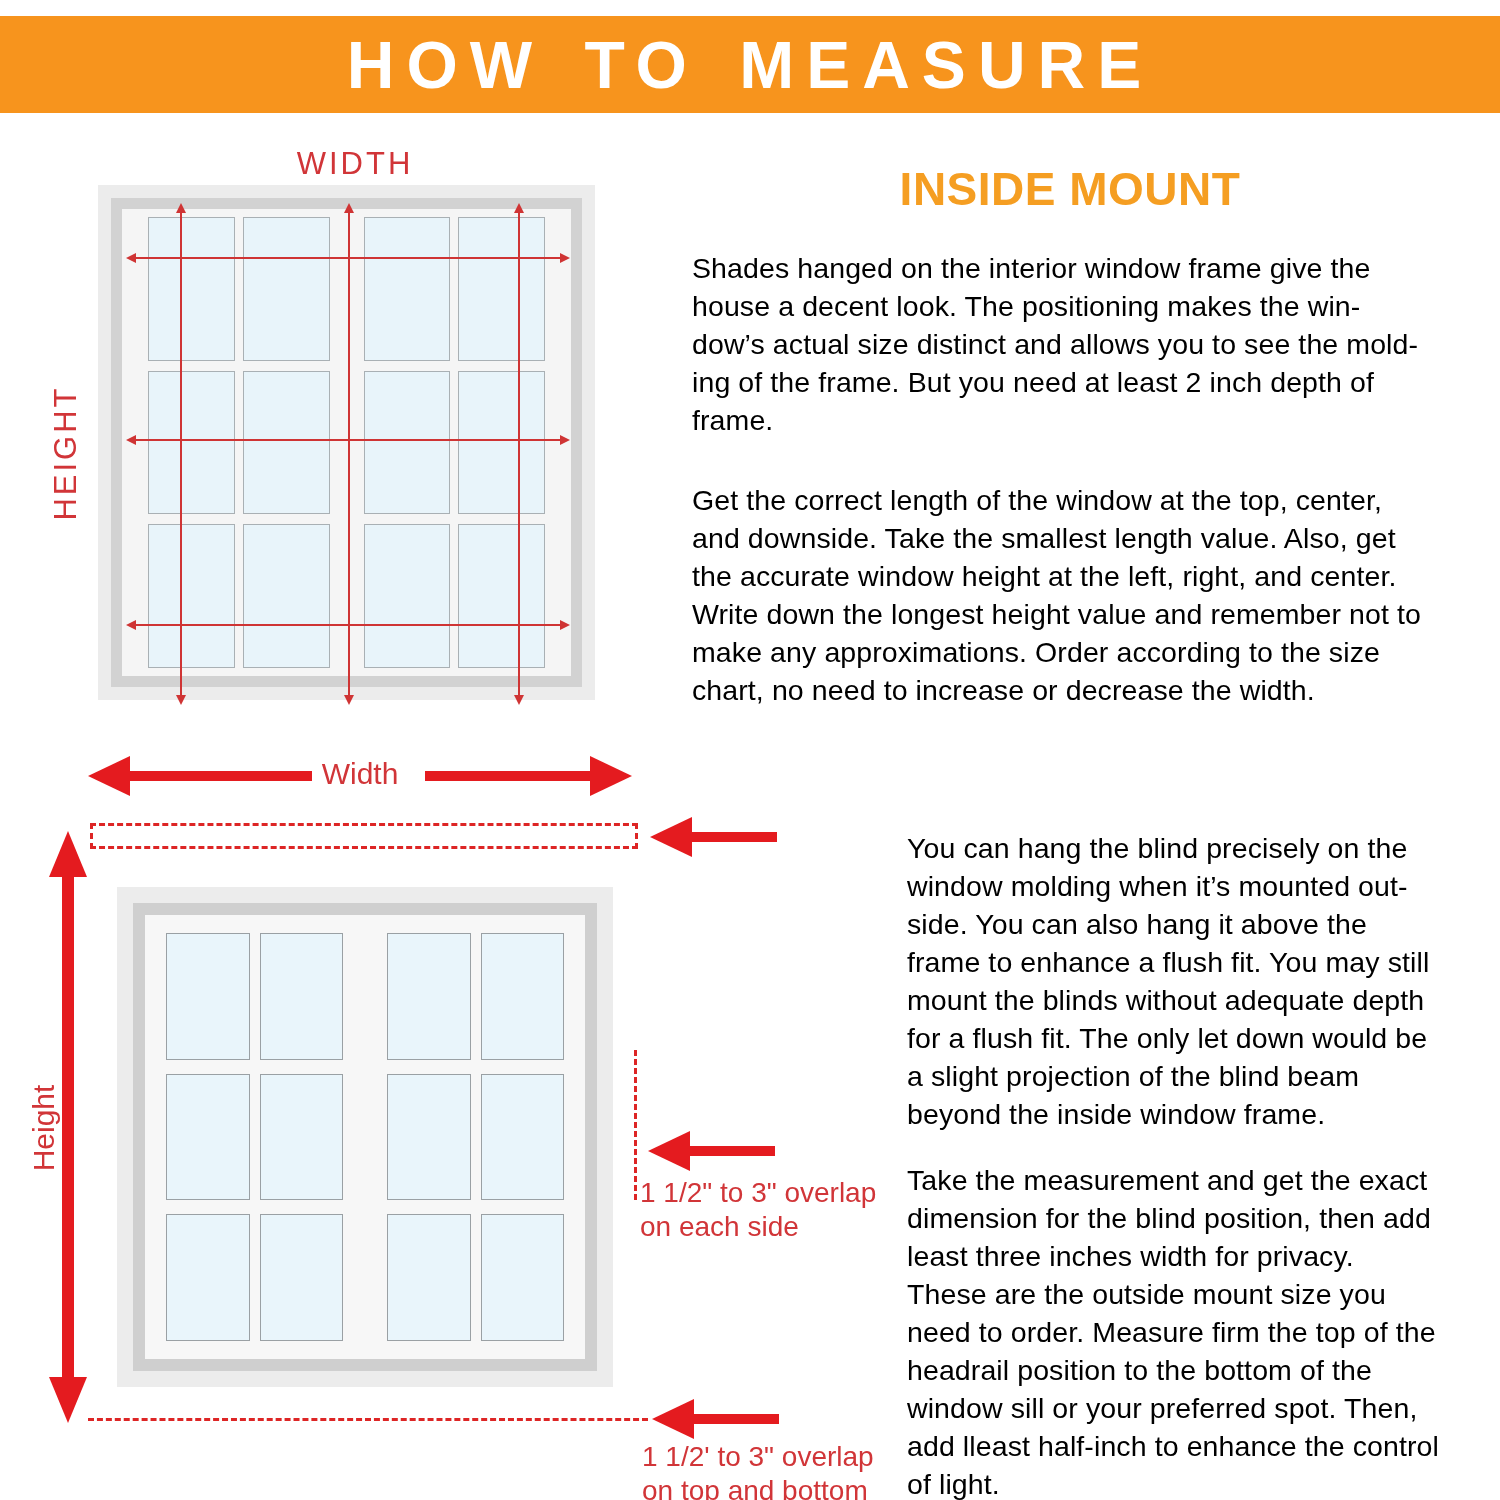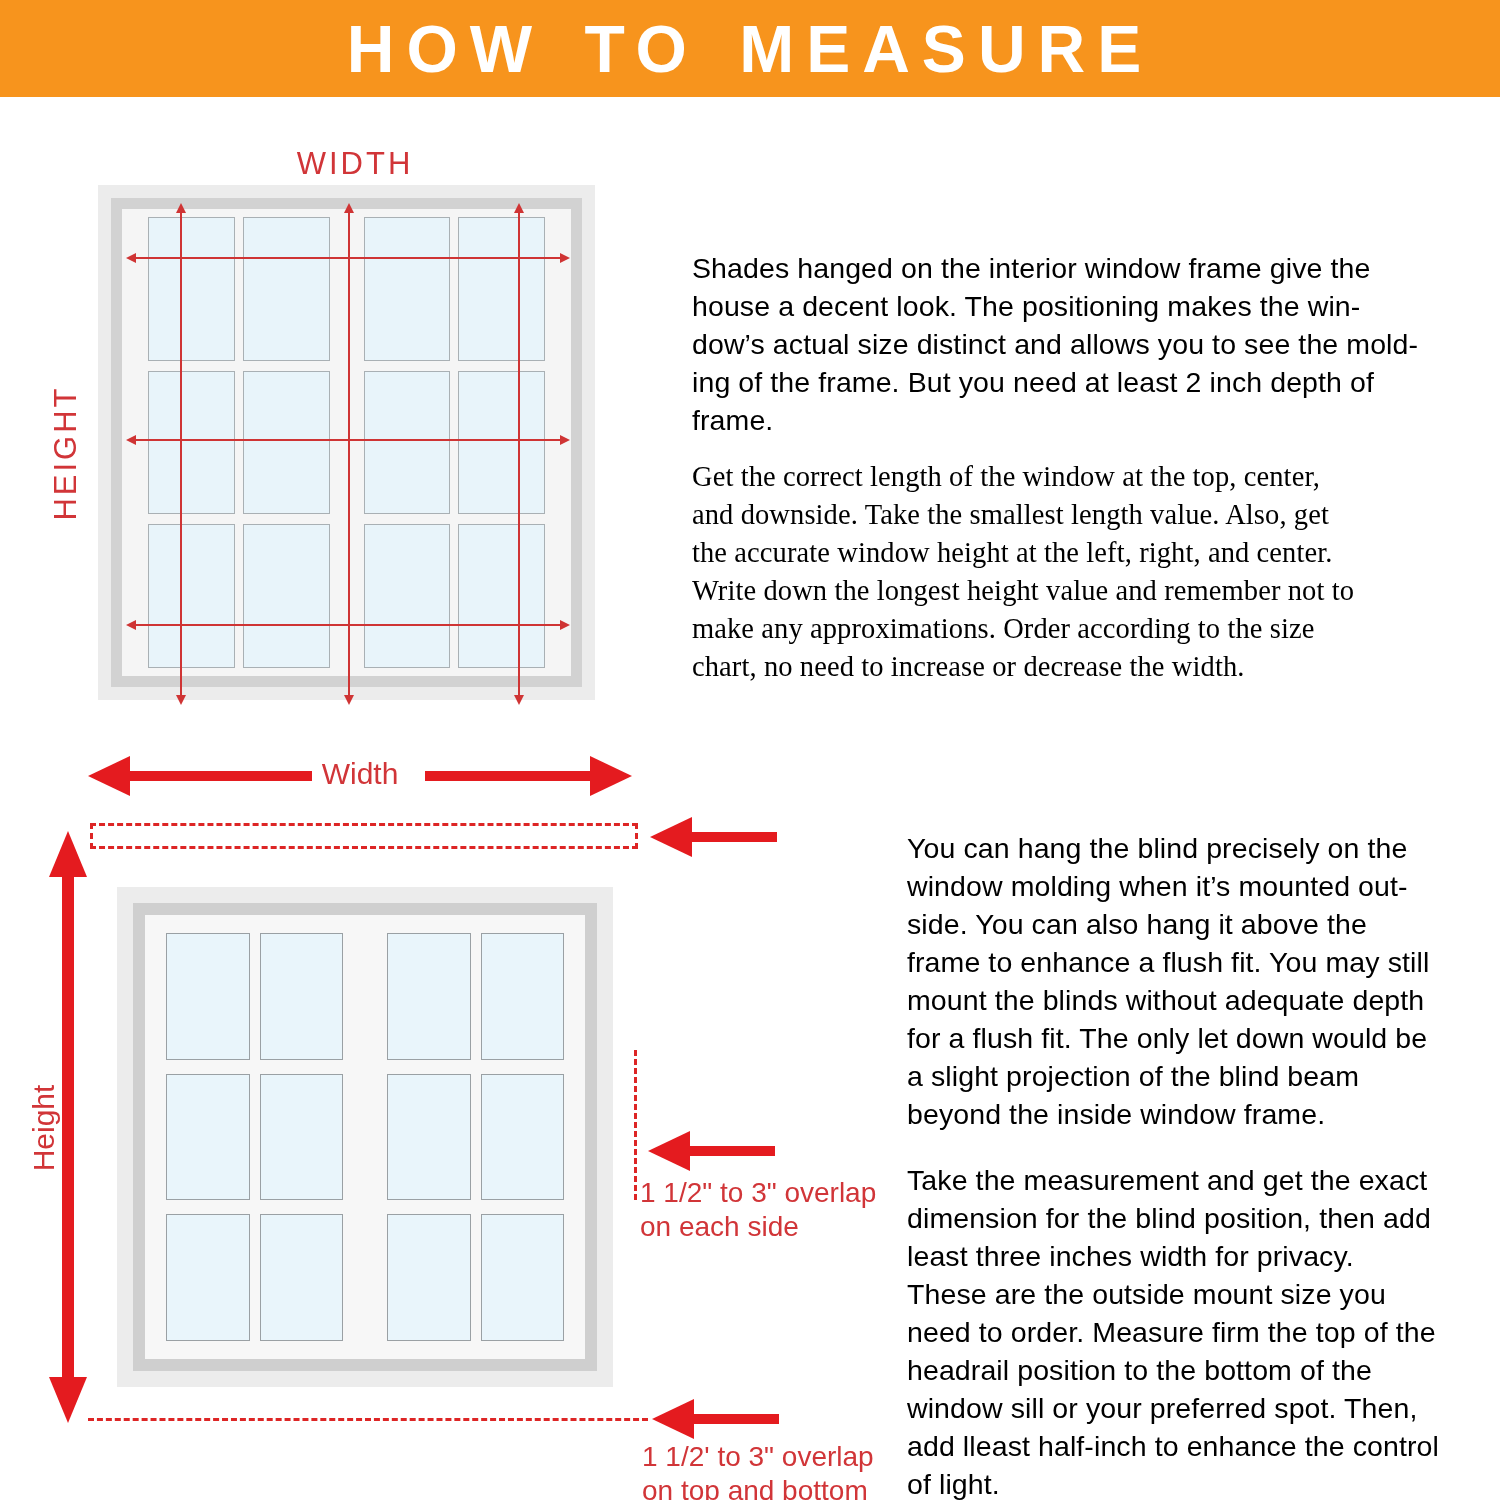--- a/index.html
+++ b/index.html
@@ -2,40 +2,40 @@
 <html><head>
 <meta charset="utf-8">
 <style>
   html,body { margin:0; padding:0; background:#fff; }
   .page {
     position:relative; width:1500px; height:1500px; background:#ffffff;
     font-family:"Liberation Sans", sans-serif; overflow:hidden;
   }
   
   .banner {
-    position:absolute; left:0; top:0; width:1500px; height:97px;
+    position:absolute; left:0; top:16px; width:1500px; height:97px;
     background:#F7941D; display:flex; align-items:center; justify-content:center;
   }
   .banner h1 {
     margin:0; color:#ffffff; font-size:66px; font-weight:bold;
     letter-spacing:12px; word-spacing:10px; white-space:nowrap;
   }
   
   .mount-heading {
     position:absolute; text-align:center; color:#F59E22;
     font-size:46px; font-weight:bold; letter-spacing:0.5px; white-space:nowrap;
   }
   .inside-heading  { left:690px; top:162px; width:760px; }
   .outside-heading { left:905px; top:740px; width:580px; }
   .body-par {
     position:absolute; color:#000000; font-size:28.5px; line-height:38px;
     white-space:pre-line; letter-spacing:0.1px;
   }
   .inside-p1 { left:692px; top:249px; width:770px; }
-  .inside-p2 { left:692px; top:458px; width:770px;font-family:Liberation Serif, serif; }
+  .inside-p2 { left:692px; top:481px; width:770px; }
   .outside-p1 { left:907px; top:829px; width:585px; }
   .outside-p2 { left:907px; top:1161px; width:590px; }
   
   .red-label { position:absolute; color:#D13538; white-space:pre-line; }
   .width-label-top { left:230px; top:146px; width:250px; text-align:center;
                      font-size:31px; letter-spacing:3px; }
   .height-label-top { left:-56px; top:434px; width:245px; height:38px; text-align:center;
                       font-size:31px; letter-spacing:3px; transform:rotate(-90deg); }
   .width-label-bottom { left:300px; top:757px; width:120px; text-align:center; font-size:30px; }
   .height-label-bottom { left:-55px; top:1110px; width:200px; height:36px; text-align:center;
@@ -125,20 +125,21 @@
     </div>
   </div>
 
   <div class="ta-h tah-1"></div>
   <div class="ta-h tah-2"></div>
   <div class="ta-h tah-3"></div>
   <div class="ta-v tav-1"></div>
   <div class="ta-v tav-2"></div>
   <div class="ta-v tav-3"></div>
 
+  <div class="mount-heading inside-heading">INSIDE MOUNT</div>
   <div class="body-par inside-p1">Shades hanged on the interior window frame give the
 house a decent look. The positioning makes the win-
 dow’s actual size distinct and allows you to see the mold-
 ing of the frame. But you need at least 2 inch depth of
 frame.</div>
   <div class="body-par inside-p2">Get the correct length of the window at the top, center,
 and downside. Take the smallest length value. Also, get
 the accurate window height at the left, right, and center.
 Write down the longest height value and remember not to
 make any approximations. Order according to the size

